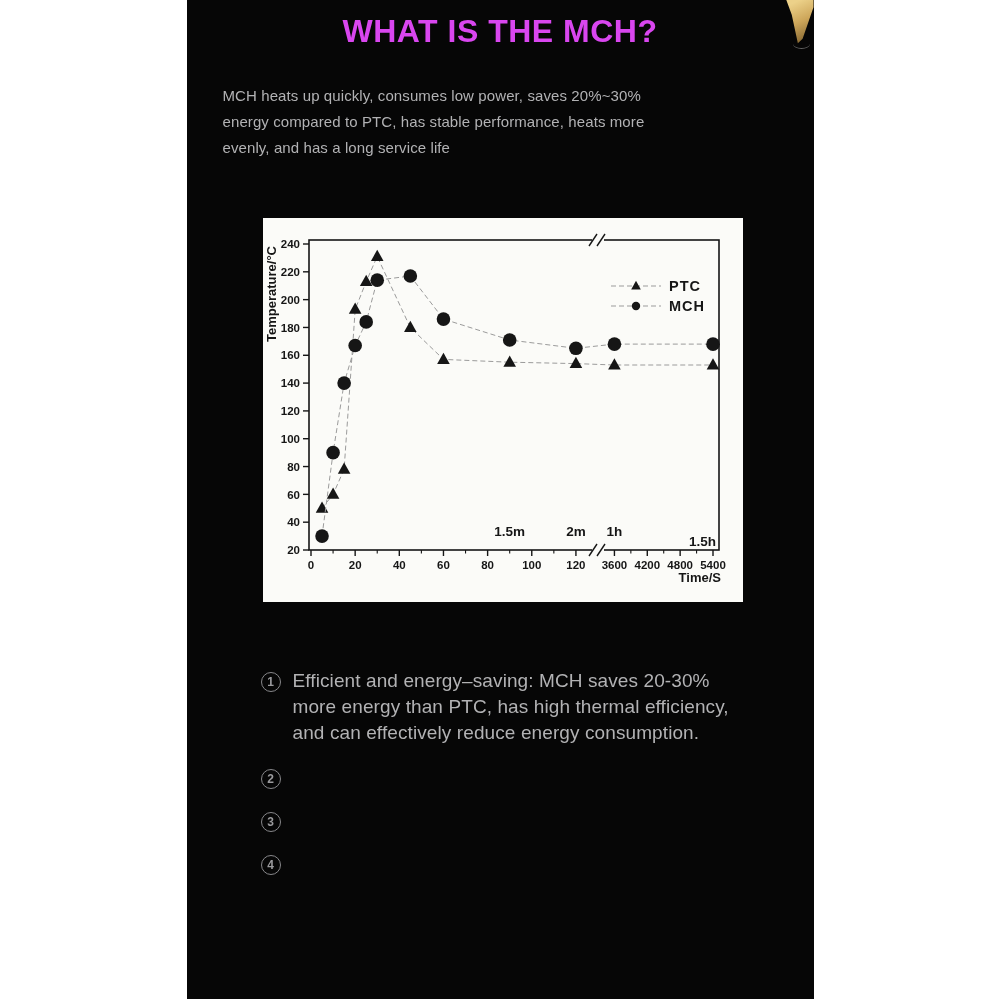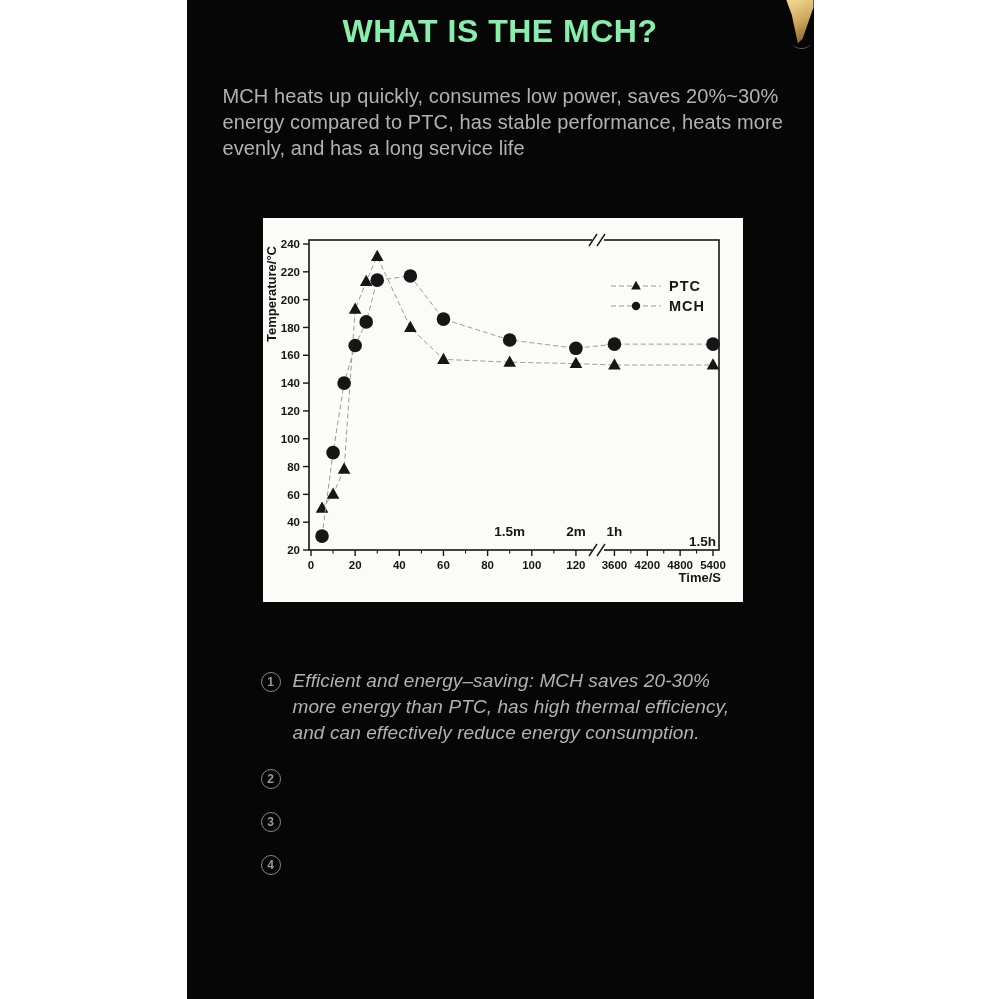--- a/index.html
+++ b/index.html
@@ -19,52 +19,52 @@
   .gold-glint{
     position:absolute;top:39px;right:4px;width:17px;height:9px;
     border-bottom:1.5px solid rgba(185,185,185,.5);border-radius:50%;
   }
   .title{
     margin:0;padding-top:13px;text-align:center;
     font-size:32px;font-weight:800;letter-spacing:.5px;color:#c8a360;
   }
   .intro{
     margin:33px 0 0 36px;width:575px;
-    font-size:20px;line-height:26px;color:#b2b2b4;
+    font-size:15px;line-height:26px;color:#b2b2b4;
     white-space:pre-line;letter-spacing:.1px;
   }
   .chart-card{
     margin:57px 0 0 76px;width:480px;height:384px;background:#fbfbf8;
   }
   .chart-card svg{display:block;}
   .bullets{list-style:none;margin:66px 0 0 74px;padding:0;}
   .bullets li{
     display:flex;align-items:flex-start;margin-bottom:19px;
     color:#b2b2b4;font-size:19px;line-height:26px;
   }
   .cnum{
     flex:0 0 auto;width:18px;height:18px;margin:4px 12px 0 0;
     border:1.5px solid #87878a;border-radius:50%;
     color:#9a9a9d;font-size:12px;font-weight:600;line-height:18px;text-align:center;
   }
-  .btext{white-space:pre-line;letter-spacing:.1px;font-style:italic;}
+  .btext{white-space:pre-line;letter-spacing:.1px;}
   
   .tick{font:700 11.5px "Liberation Sans",sans-serif;fill:#161616;}
   .legend{font:700 14.5px "Liberation Sans",sans-serif;fill:#161616;letter-spacing:1px;}
   .ann{font:700 13.5px "Liberation Sans",sans-serif;fill:#161616;}
   .axlabel{font:700 13px "Liberation Sans",sans-serif;fill:#161616;}
 </style>
 </head>
 <body>
 
 <div class="panel" style="background: rgb(6, 6, 6);">
   <div class="gold-corner"></div>
   <div class="gold-glint"></div>
 
-  <h1 class="title" style="color: #86efac;">WHAT IS THE MCH?</h1>
+  <h1 class="title" style="color: #d946ef;">WHAT IS THE MCH?</h1>
 
   <p class="intro">MCH heats up quickly, consumes low power, saves 20%~30%
 energy compared to PTC, has stable performance, heats more
 evenly, and has a long service life</p>
 
   <div class="chart-card">
     <svg id="chart-svg" width="480" height="384" viewBox="0 0 480 384">
         <rect x="0" y="0" width="480" height="384" fill="#fbfbf8"></rect>
         <rect x="46" y="22" width="410" height="310" fill="none" stroke="#161616" stroke-width="1.6"></rect>
         <line x1="46" y1="332" x2="40" y2="332" stroke="#161616" stroke-width="1.4"></line>

